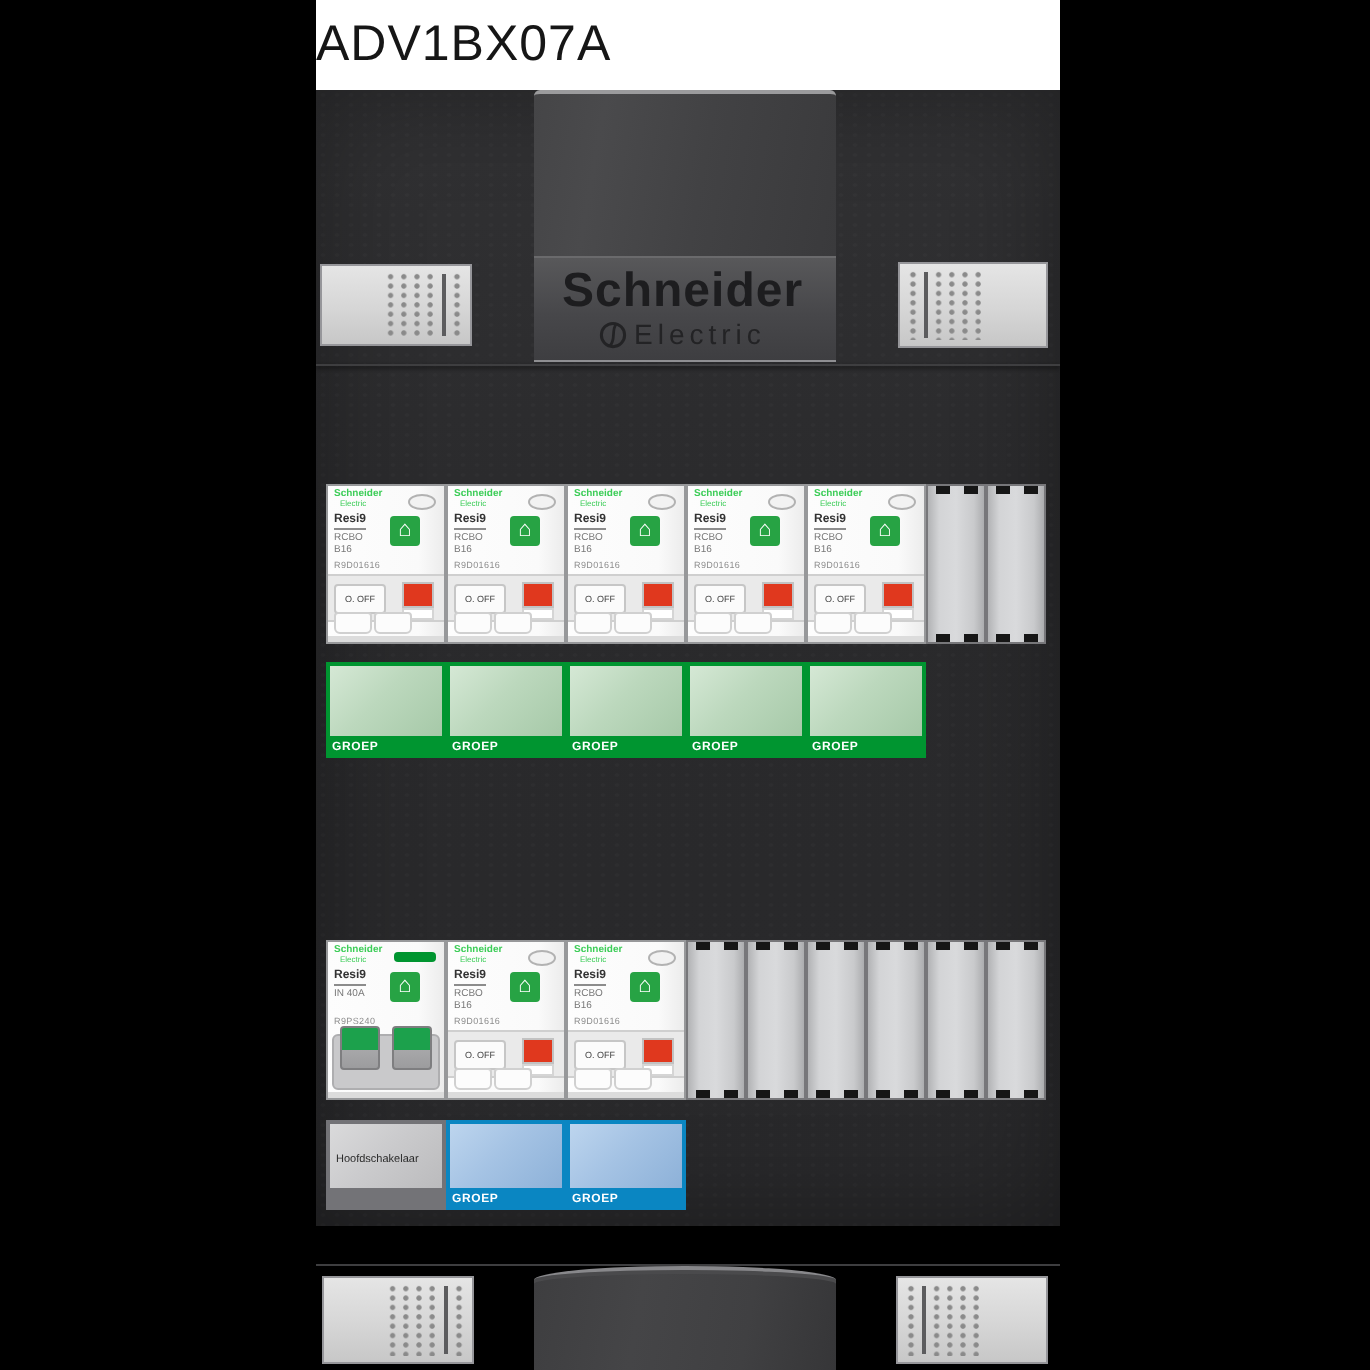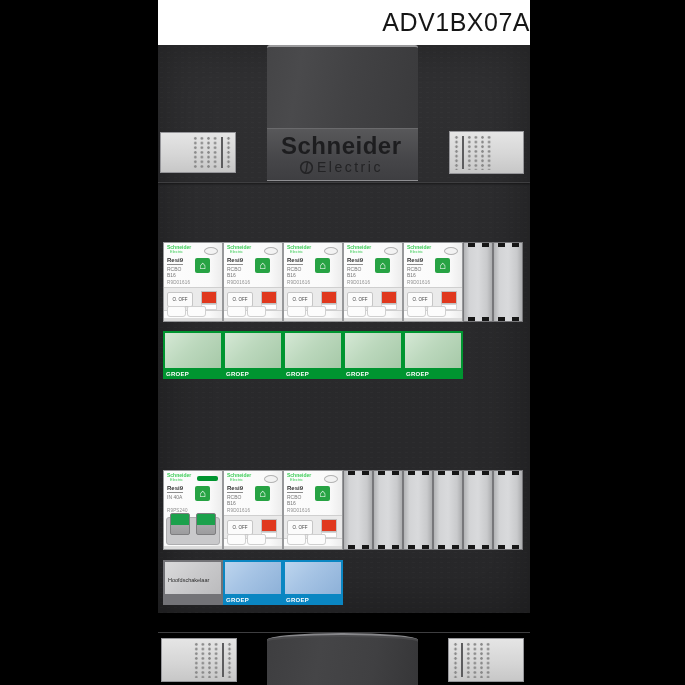--- a/index.html
+++ b/index.html
@@ -1,20 +1,20 @@
 <!DOCTYPE html>
 <html><head>
 <meta charset="utf-8">
 <style>
   html,body{margin:0;padding:0;background:#000;}
   *{box-sizing:border-box;font-family:"Liberation Sans", sans-serif;}
   .stage{position:relative;width:685px;height:685px;background:#000;overflow:hidden;}
   .board{position:absolute;left:158px;top:0;width:372px;height:685px;}
   .banner{position:absolute;left:0;top:0;width:100%;height:45px;background:#fff;}
-  .title{position:absolute;width:100%;top:8px;text-align:right;font-size:25px;font-weight:500;color:#161616;letter-spacing:.5px;}
+  .title{position:absolute;width:100%;top:8px;text-align:left;font-size:25px;font-weight:500;color:#161616;letter-spacing:.5px;}
   .panel{position:absolute;left:0;top:45px;width:372px;height:568px;
     background:
       radial-gradient(rgba(255,255,255,0.018) 1px, rgba(0,0,0,0) 1.4px) 0 0/7px 5px,
       linear-gradient(180deg,#313133 0%,#2a2a2c 40%,#28282a 100%);
     box-shadow:inset 0 0 50px rgba(0,0,0,.35);}
   .seam{position:absolute;left:0;right:0;height:1px;background:#3e3e40;box-shadow:0 1px 2px rgba(0,0,0,.7);}
   .lid{position:absolute;left:109px;top:0;width:151px;height:83px;
     border-top:2px solid #9b9b9d;border-radius:3px 3px 0 0;
     background:linear-gradient(100deg,#454547 0%,#4a4a4c 22%,#424244 55%,#3a3a3c 100%);}
   .logo-plate{position:absolute;left:109px;top:83px;width:151px;height:53px;

